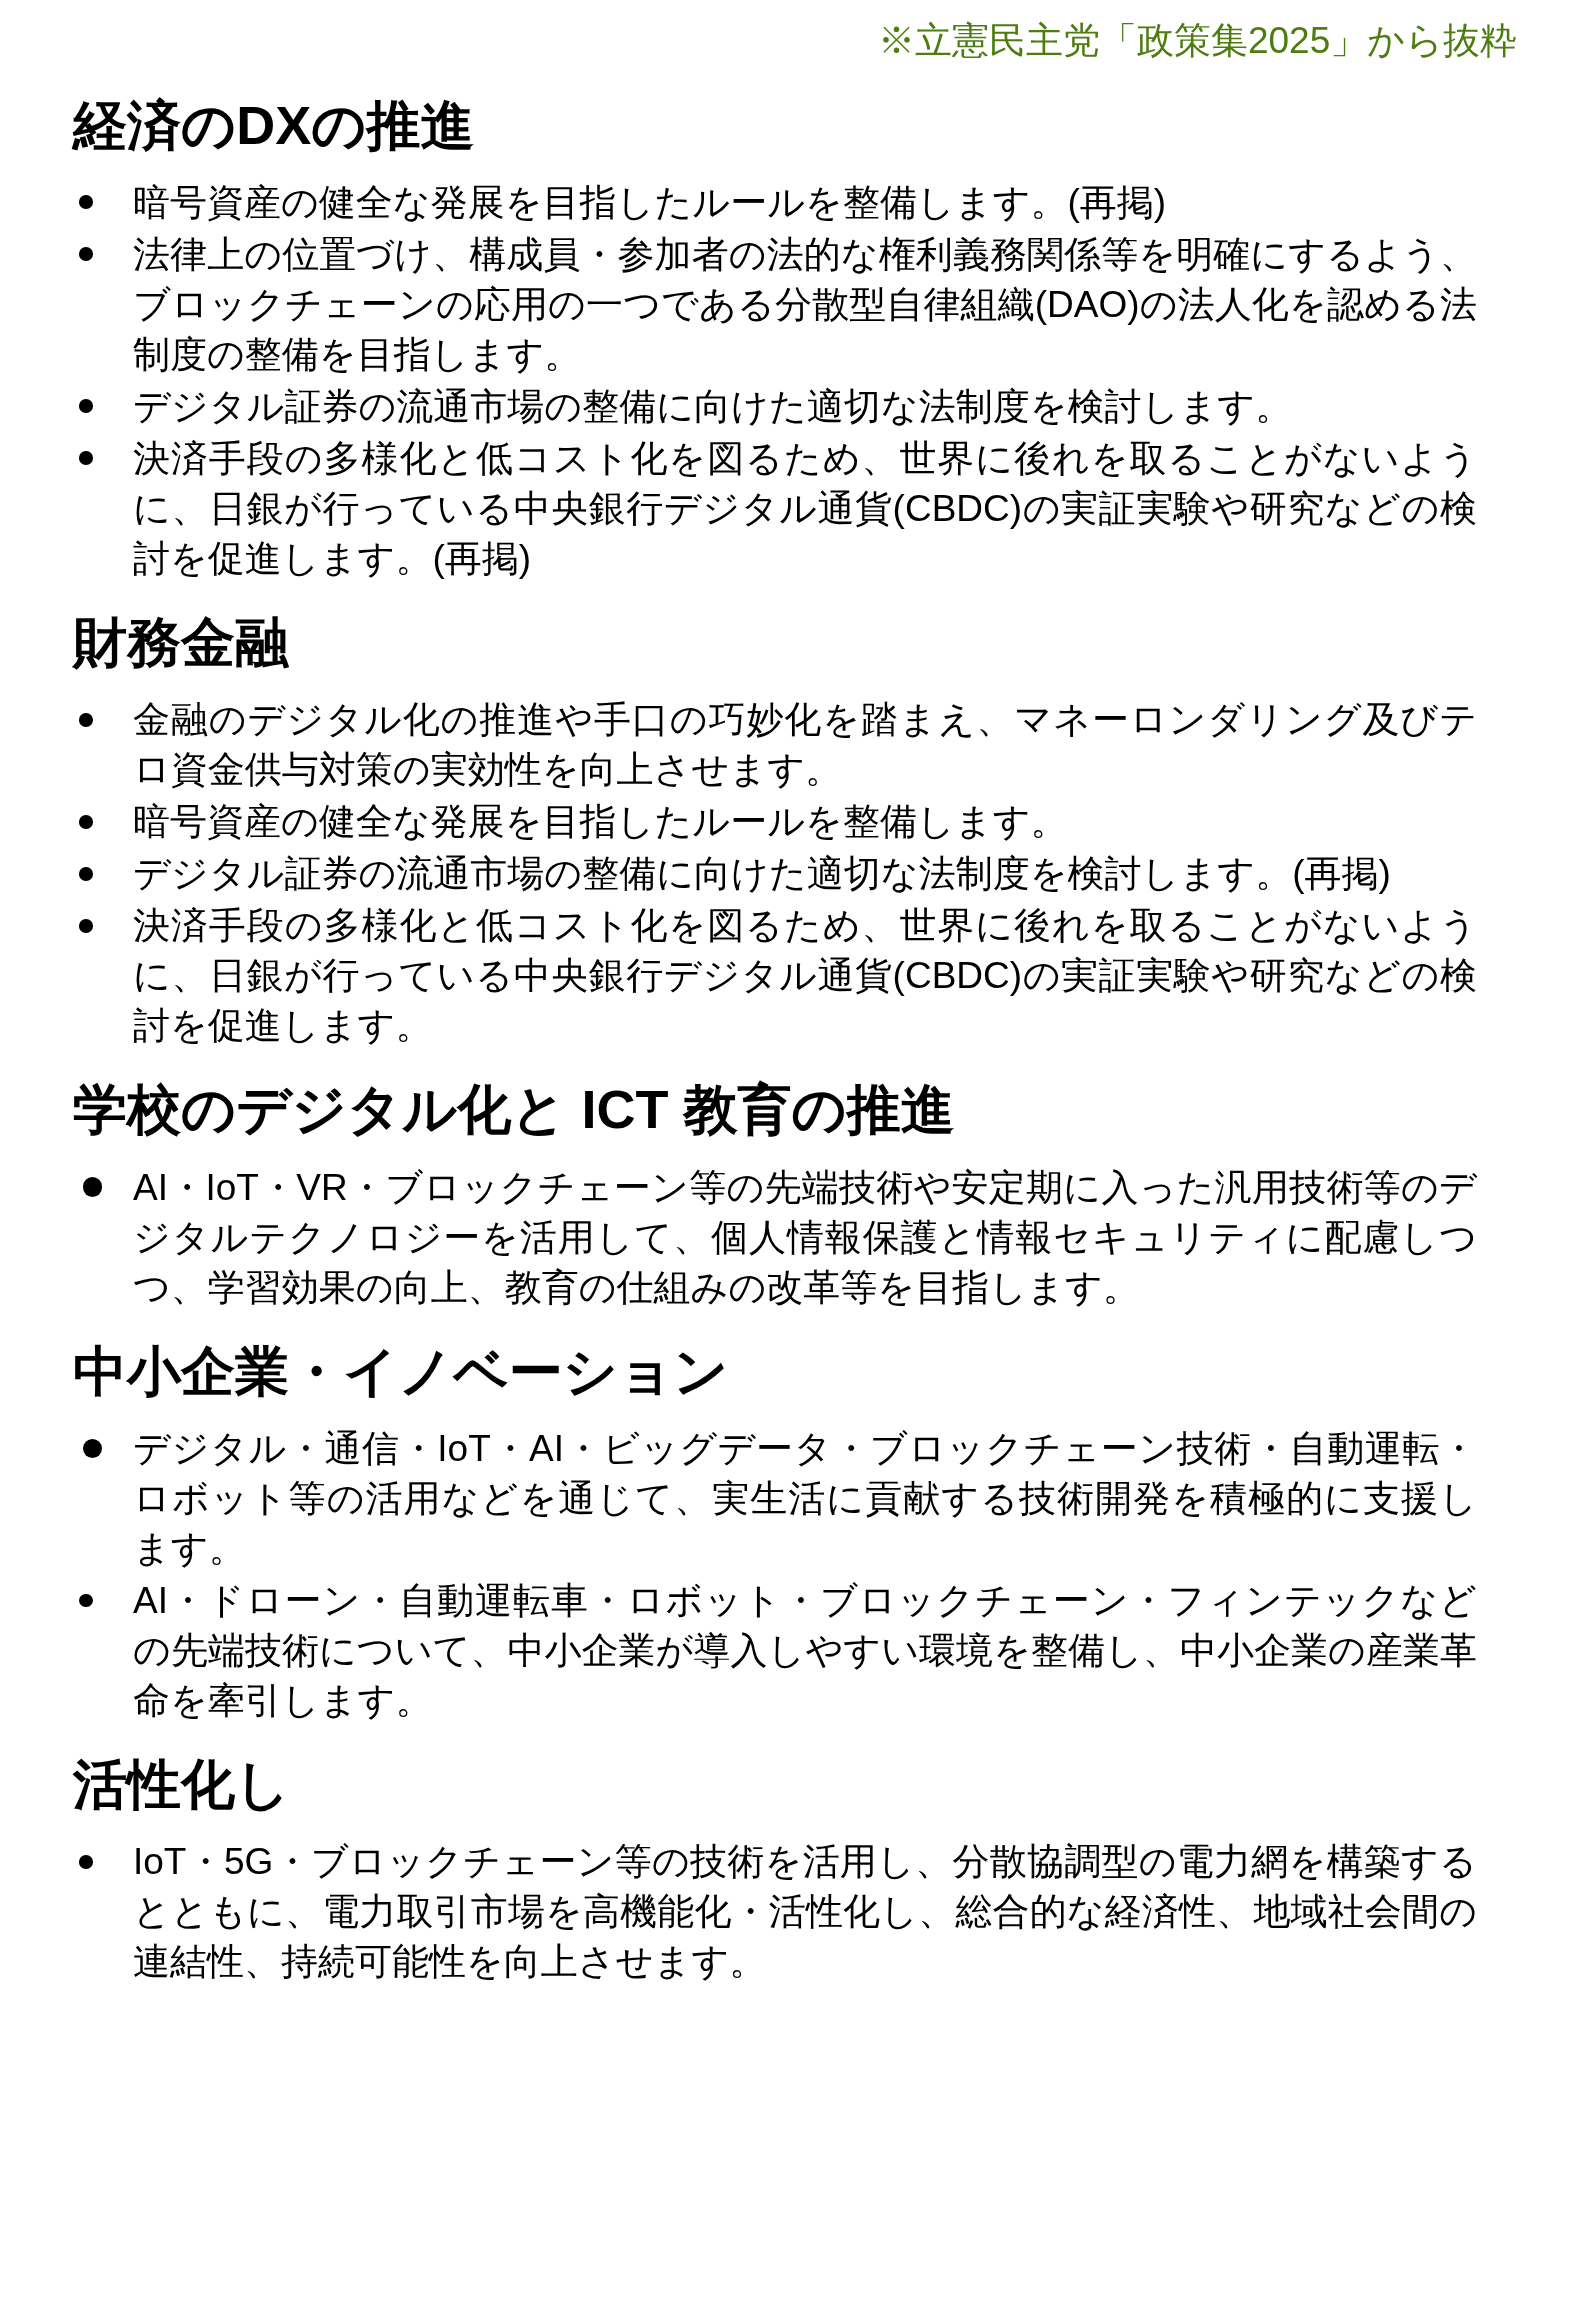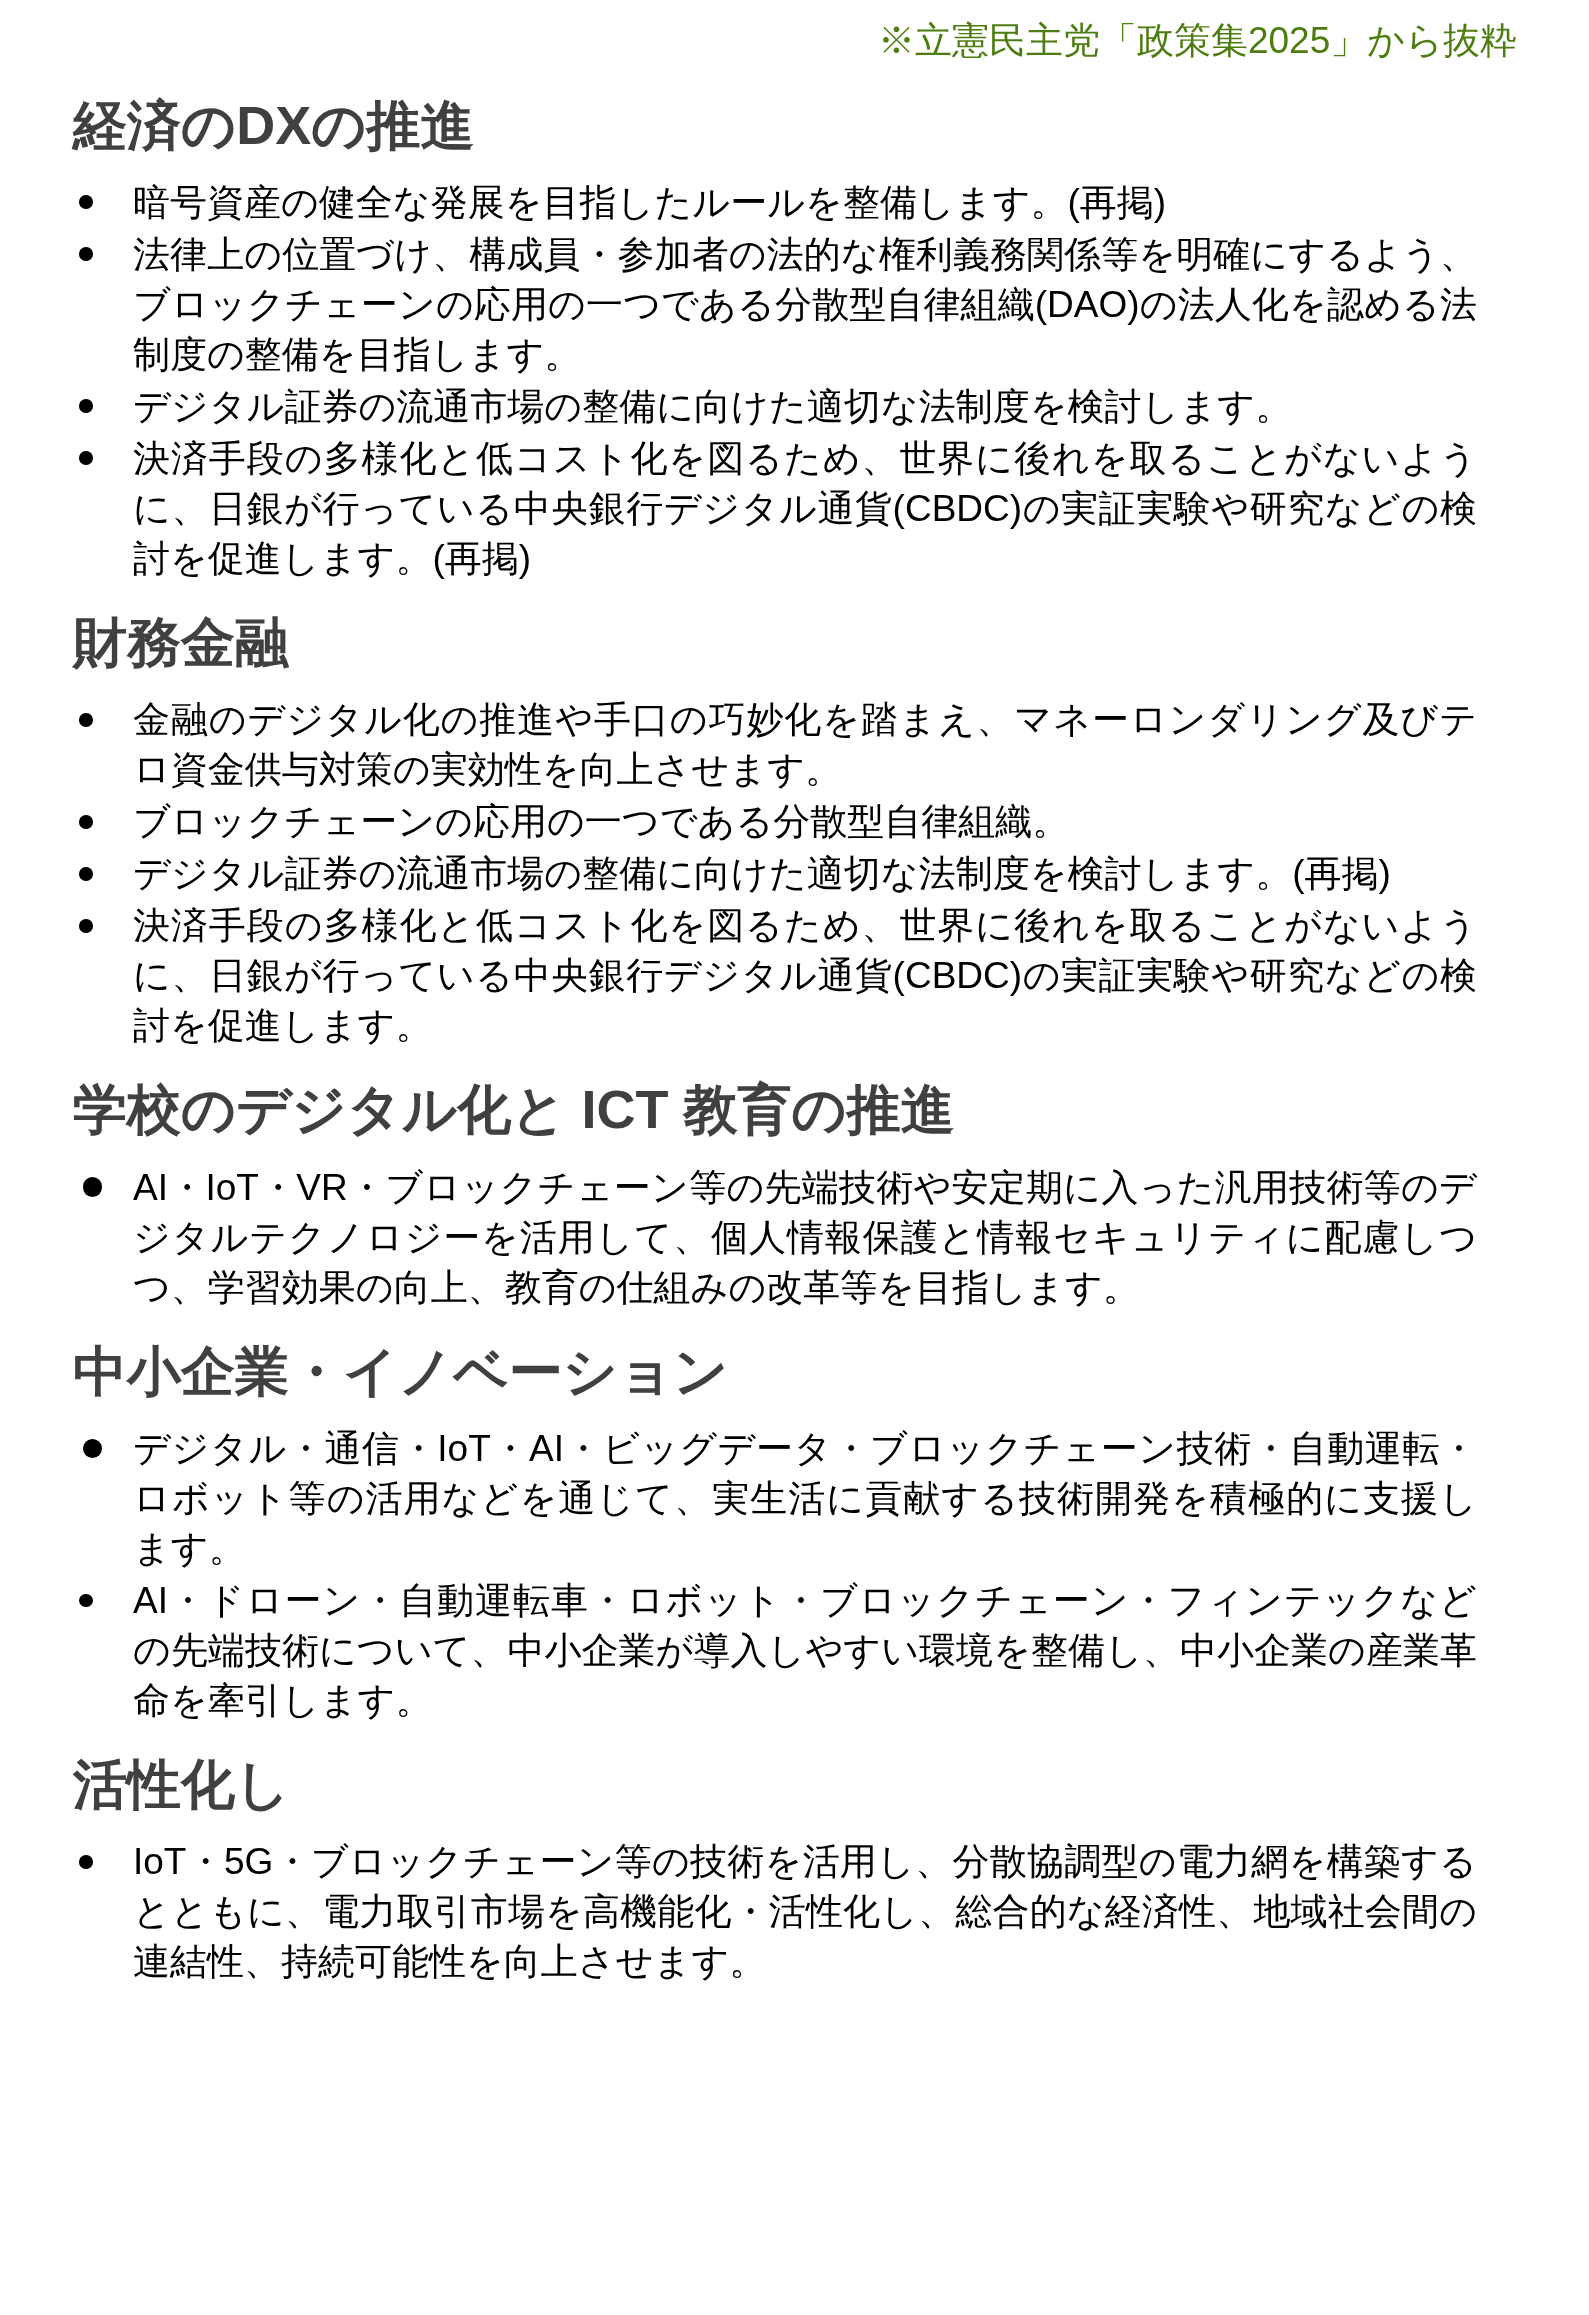--- a/index.html
+++ b/index.html
@@ -19,21 +19,21 @@
   }
   .source-note {
     text-align: right;
     color: #4d7c0f;
     font-size: 37px;
     line-height: 41px;
     font-weight: 500;
     white-space: nowrap;
   }
   .section-heading {
-    color: #404040;
+    color: #000000;
     font-size: 54px;
     line-height: 59px;
     font-weight: bold;
     margin: 29px 0 23.4px 0;
   }
   .section:first-of-type .section-heading {
     margin-top: 35px;
   }
   .bullets {
     list-style: none;
@@ -115,21 +115,21 @@
       <li class="bullet">
         <span class="marker-col">
             <span class="dot small"></span>
           </span>
         <span class="bullet-text">金融のデジタル化の推進や手口の巧妙化を踏まえ、マネーロンダリング及びテロ資金供与対策の実効性を向上させます。</span>
       </li>
       <li class="bullet">
         <span class="marker-col">
             <span class="dot small"></span>
           </span>
-        <span class="bullet-text">ブロックチェーンの応用の一つである分散型自律組織。</span>
+        <span class="bullet-text">暗号資産の健全な発展を目指したルールを整備します。</span>
       </li>
       <li class="bullet">
         <span class="marker-col">
             <span class="dot small"></span>
           </span>
         <span class="bullet-text">デジタル証券の流通市場の整備に向けた適切な法制度を検討します。(再掲)</span>
       </li>
       <li class="bullet">
         <span class="marker-col">
             <span class="dot small"></span>

